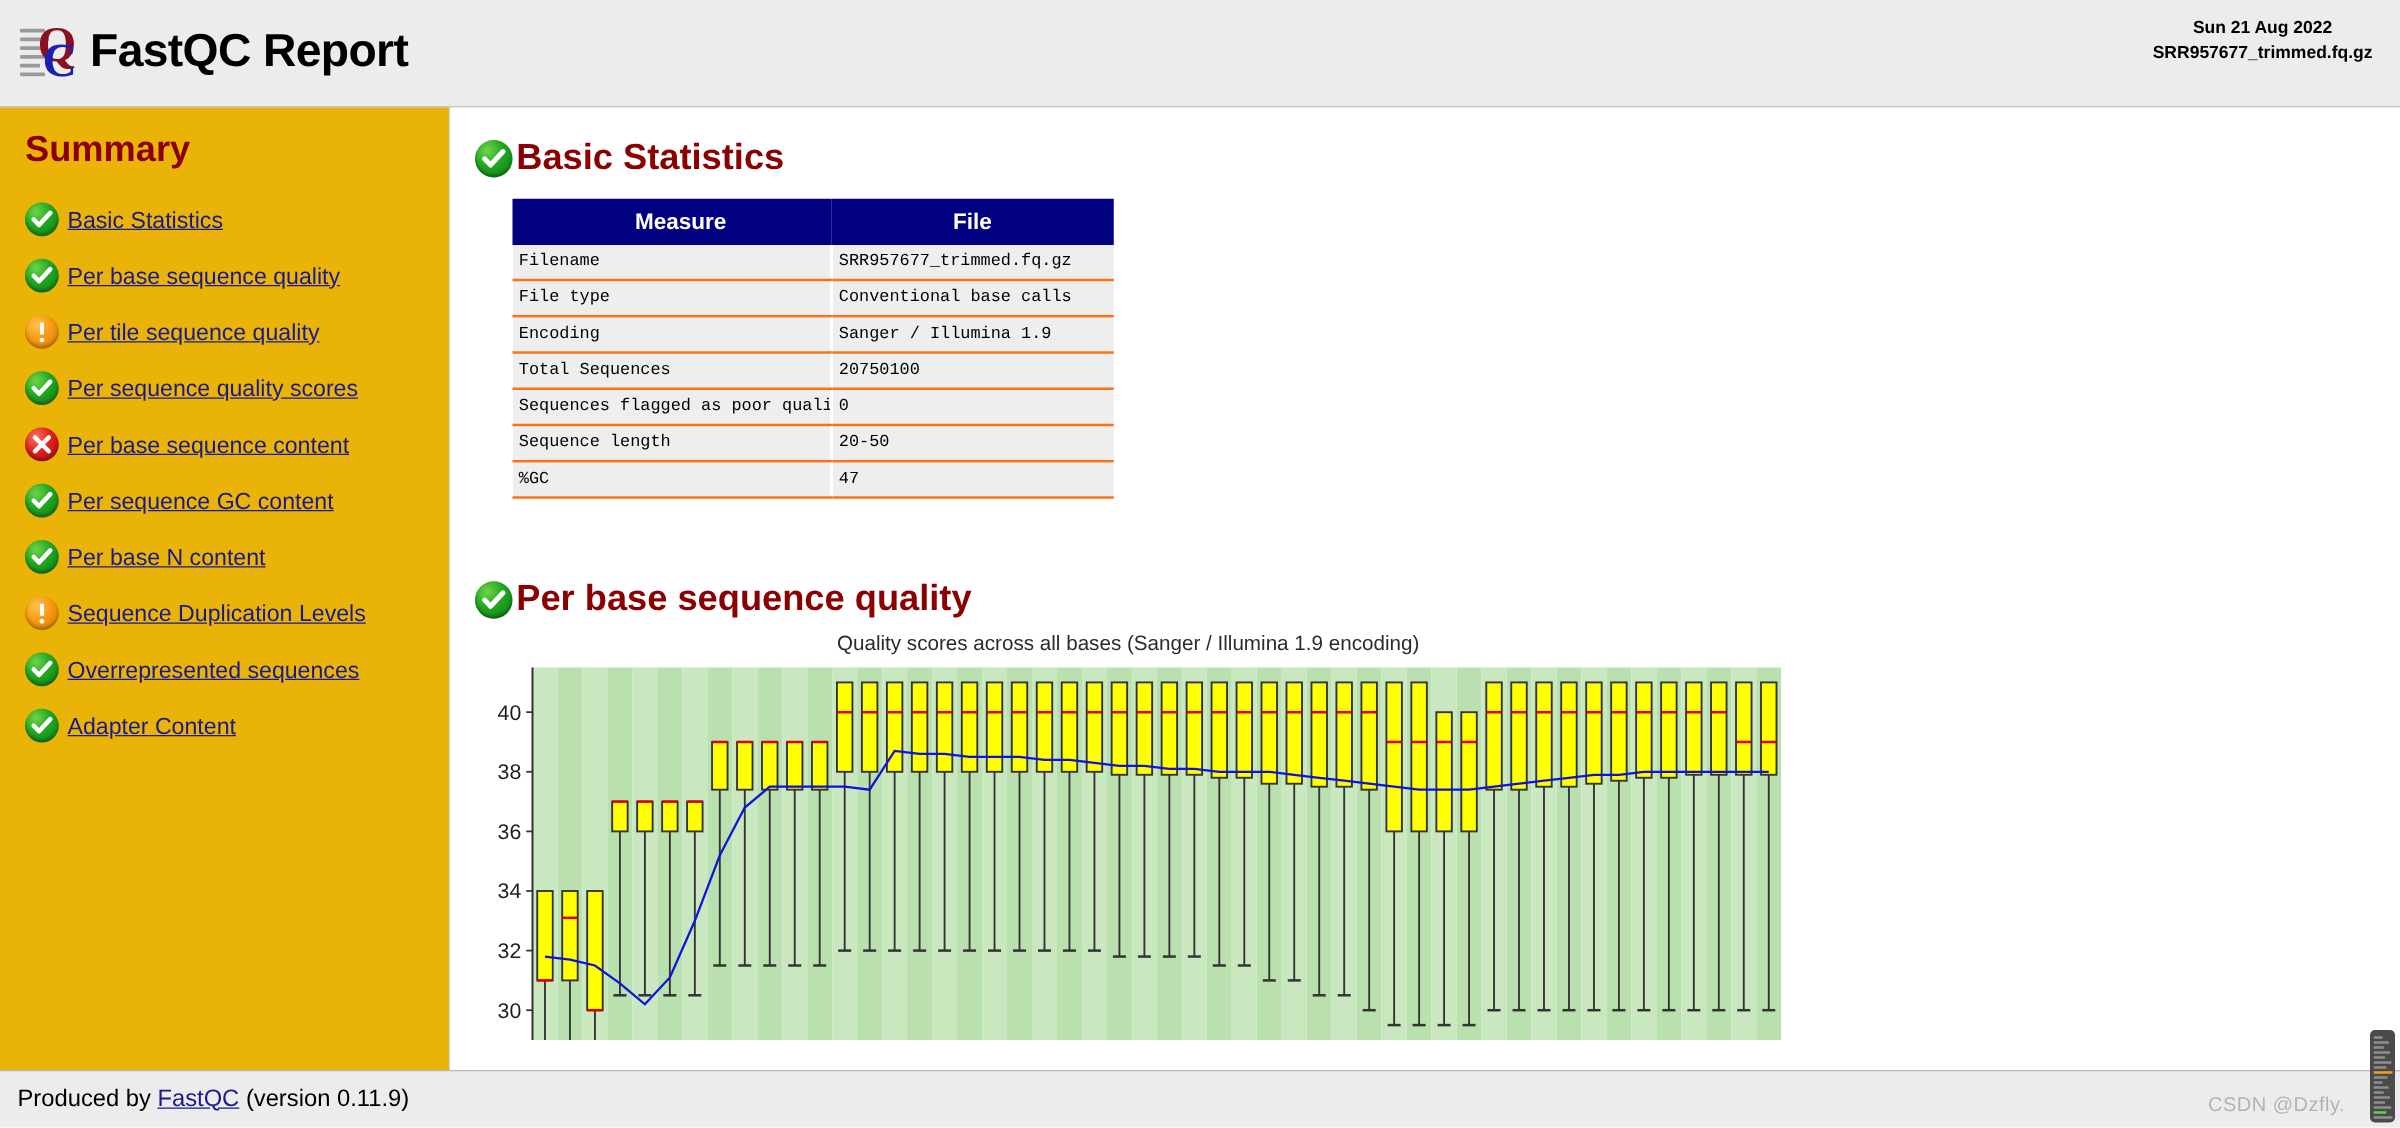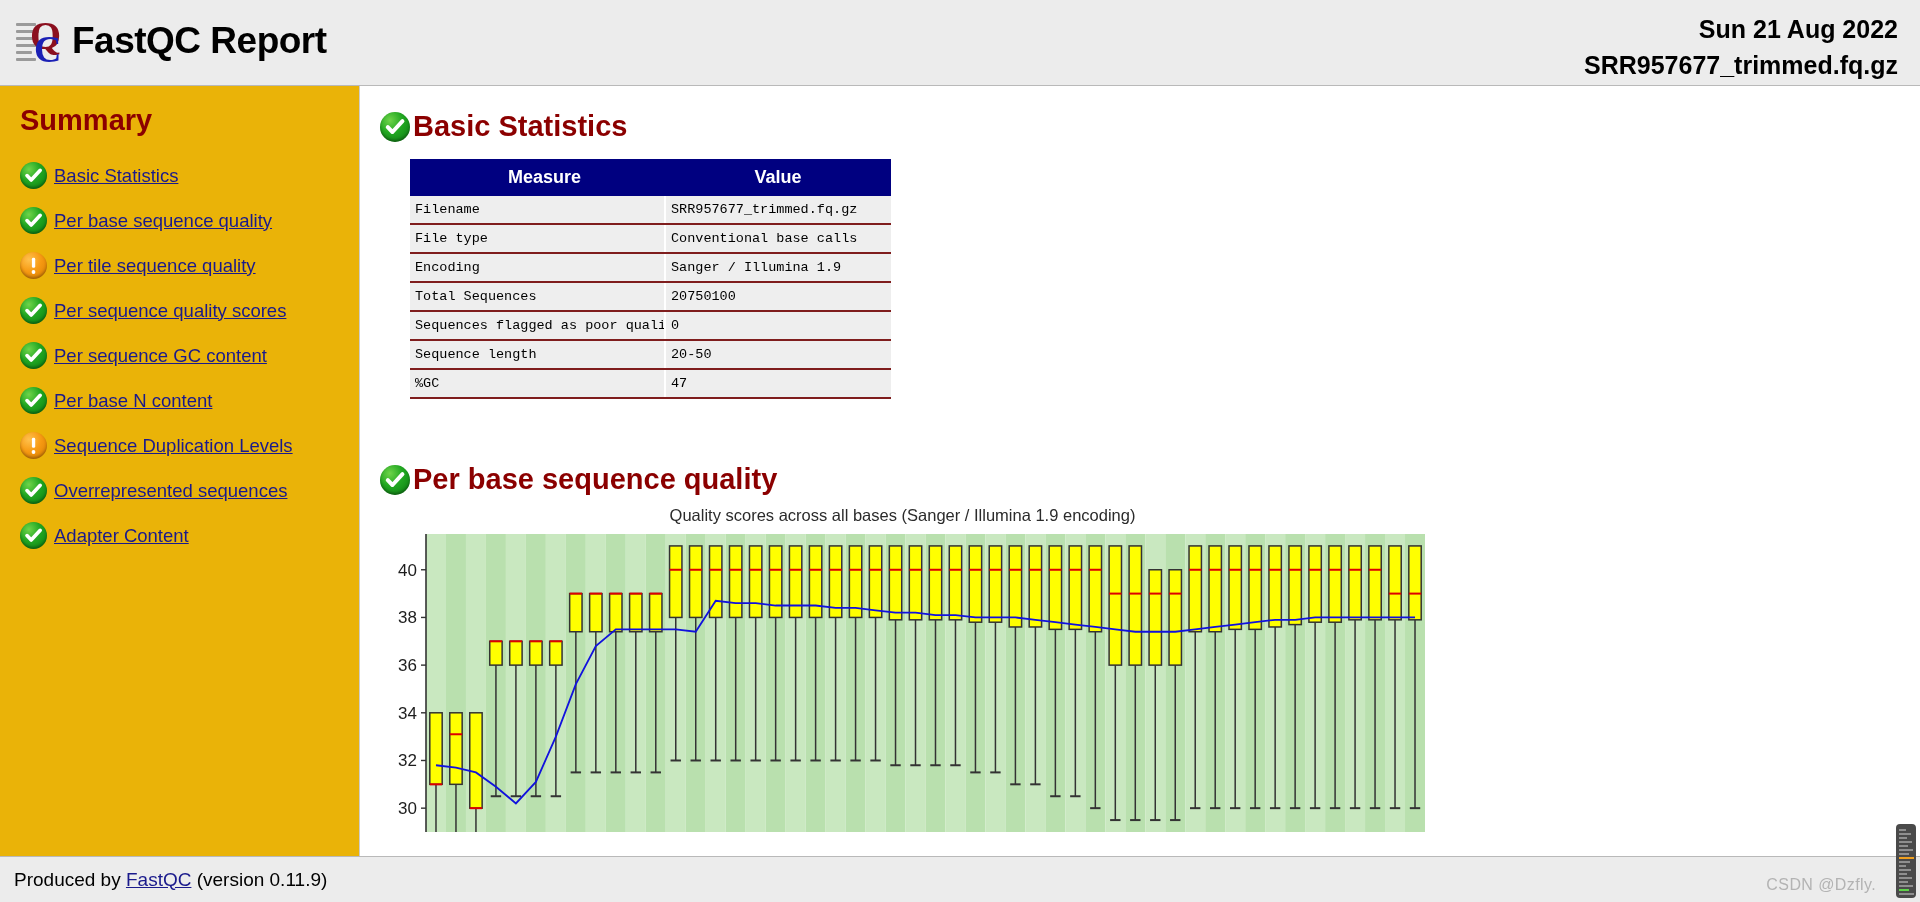--- a/index.html
+++ b/index.html
@@ -65,22 +65,22 @@
     font-size: 37px;
     font-weight: bold;
     color: #000000;
     letter-spacing: -0.5px;
     margin-left: 2px;
     white-space: nowrap;
   }
   #header-meta {
     position: absolute;
     right: 22px; top: 12px;
-    text-align: right;
-    font-size: 25px;
+    text-align: center;
+    font-size: 14px;
     font-weight: bold;
     color: #000;
     line-height: 1.42;
   }
 
   
   .status-icon {
     display: inline-block;
     width: 27px; height: 27px;
     border-radius: 50%;
@@ -176,21 +176,21 @@
     border: none;
   }
   #basic-stats-table th.col-measure { width: 255px; padding-left: 20px; }
   #basic-stats-table th.col-value { width: 226px; }
   #basic-stats-table td {
     background: #eeeeee;
     font-family: "Liberation Mono", monospace;
     font-size: 13.5px;
     color: #000;
     padding: 6px 6px 6px 5px;
-    border-bottom: 2px solid #7f1d1d;
+    border-bottom: 2px solid #f97316;
     border-right: 2px solid #ffffff;
     white-space: nowrap;
     overflow: hidden;
   }
   #basic-stats-table td.value-cell { border-right: none; }
 
   
   #pbq-module { margin: 64px 0 0 19px; }
   #pbq-chart-wrap {
     position: relative;
@@ -314,20 +314,31 @@
       </div>
       <div class="summary-item">
         <span class="status-icon pass">
           <svg viewBox="0 0 27 27" width="100%" height="100%">
             <path d="M7 13.6 L11.2 18 L20.2 8.3" stroke="#ffffff" stroke-width="3.6" fill="none" stroke-linecap="round" stroke-linejoin="round"></path>
           </svg>
         </span>
         <span class="summary-label">Per sequence quality scores</span>
       </div>
       <div class="summary-item">
+        <span class="status-icon fail">
+          <svg viewBox="0 0 27 27" width="100%" height="100%">
+            <g stroke="#ffffff" stroke-width="3.6" stroke-linecap="round">
+              <line x1="8" y1="8" x2="19" y2="19"></line>
+              <line x1="19" y1="8" x2="8" y2="19"></line>
+            </g>
+          </svg>
+        </span>
+        <span class="summary-label">Per base sequence content</span>
+      </div>
+      <div class="summary-item">
         <span class="status-icon pass">
           <svg viewBox="0 0 27 27" width="100%" height="100%">
             <path d="M7 13.6 L11.2 18 L20.2 8.3" stroke="#ffffff" stroke-width="3.6" fill="none" stroke-linecap="round" stroke-linejoin="round"></path>
           </svg>
         </span>
         <span class="summary-label">Per sequence GC content</span>
       </div>
       <div class="summary-item">
         <span class="status-icon pass">
           <svg viewBox="0 0 27 27" width="100%" height="100%">
@@ -372,21 +383,21 @@
           <svg viewBox="0 0 27 27" width="100%" height="100%">
             <path d="M7 13.6 L11.2 18 L20.2 8.3" stroke="#ffffff" stroke-width="3.6" fill="none" stroke-linecap="round" stroke-linejoin="round"></path>
           </svg>
         </span>
       <span class="module-title">Basic Statistics</span>
     </div>
     <table id="basic-stats-table">
       <thead>
         <tr>
           <th class="col-measure">Measure</th>
-          <th class="col-value">Value</th>
+          <th class="col-value">File</th>
         </tr>
       </thead>
       <tbody id="basic-stats-body">
           <tr>
             <td>Filename</td>
             <td class="value-cell">SRR957677_trimmed.fq.gz</td>
           </tr>
           <tr>
             <td>File type</td>
             <td class="value-cell">Conventional base calls</td>

